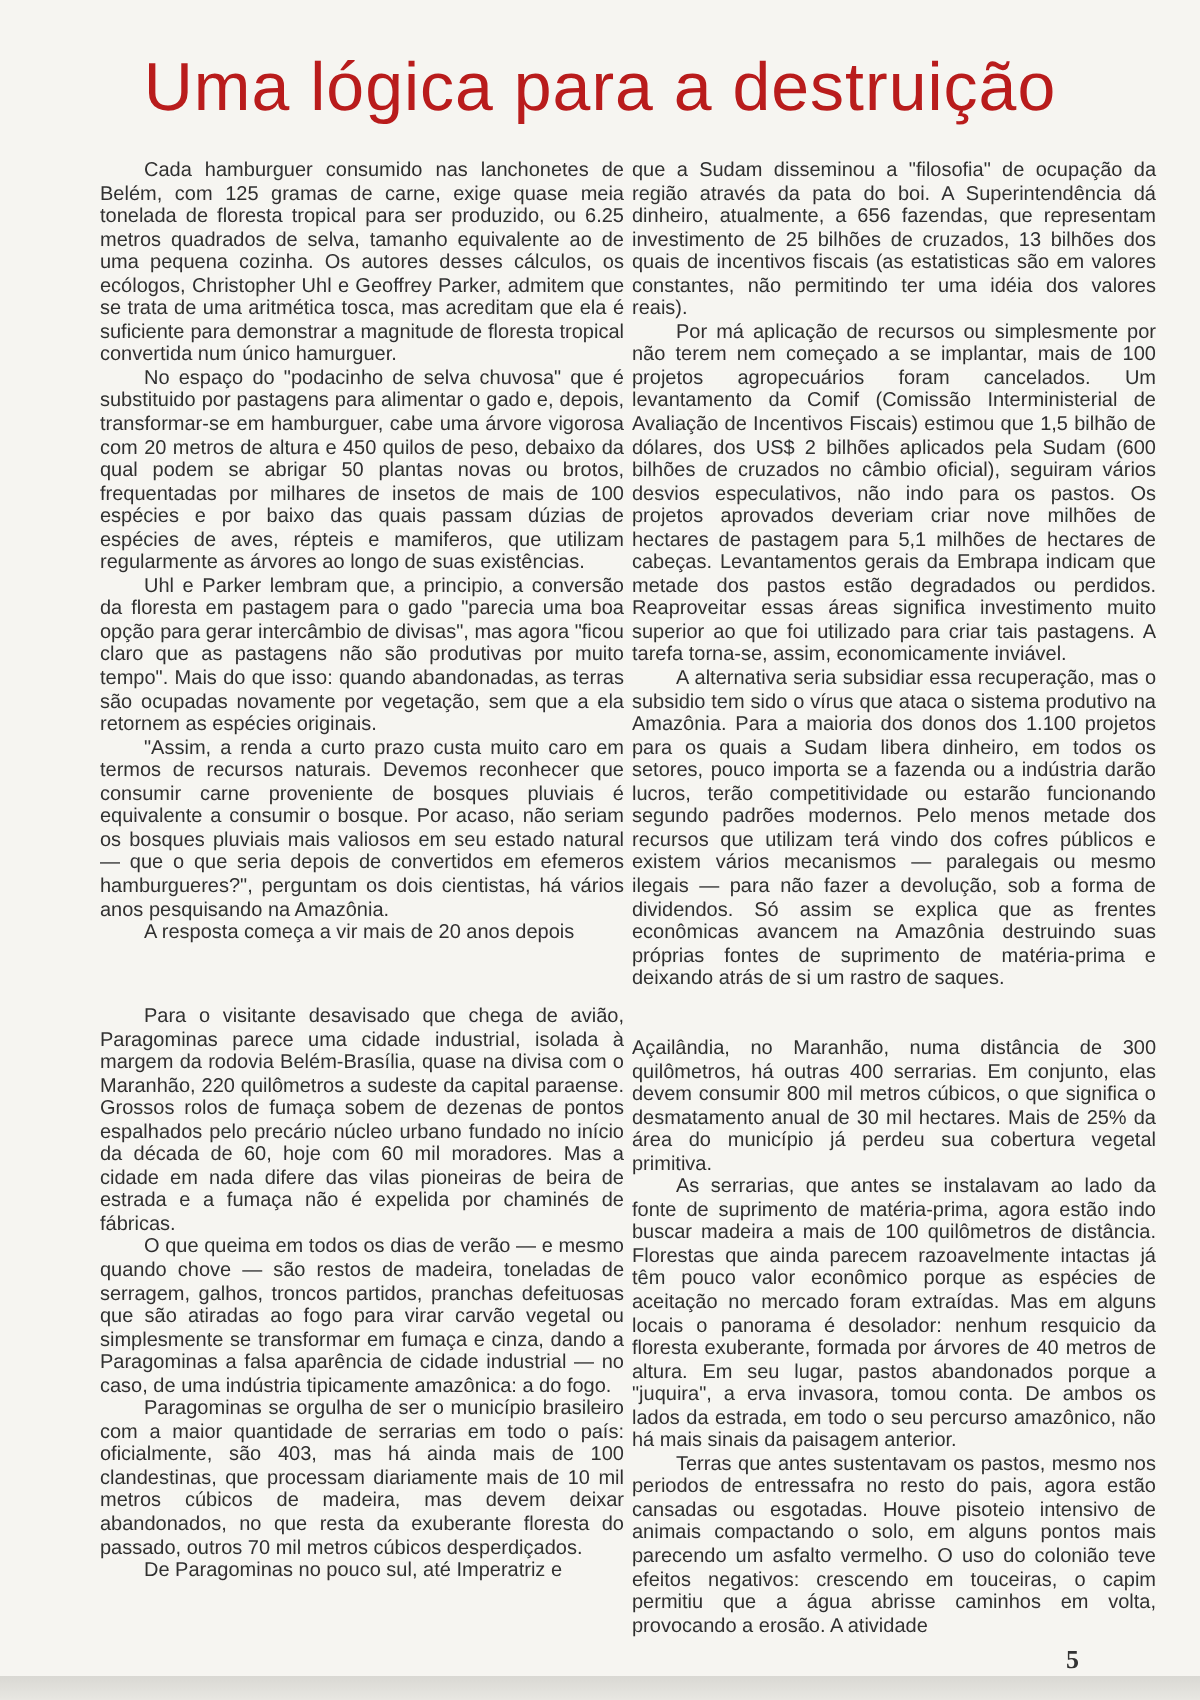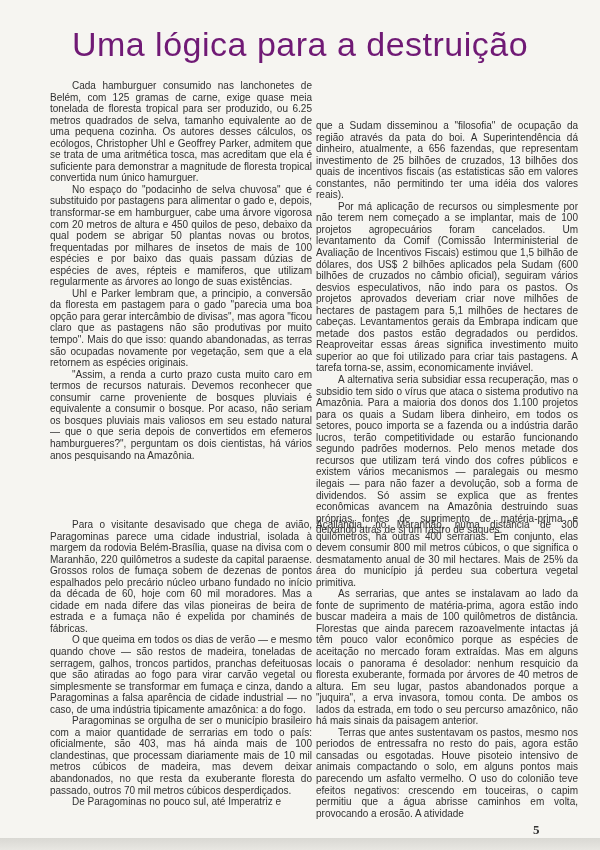--- a/index.html
+++ b/index.html
@@ -11,39 +11,39 @@
       position: relative;
     }
     .page {
       position: absolute; left: 0; top: 0; width: 600px; height: 850px;
       background: #f6f5f1;
     }
     .headline {
       position: absolute; left: 0; width: 600px;
       text-align: center;
       font-family: "Liberation Sans", sans-serif;
-      color: #701a75;
+      color: #b91c1c;
       margin: 0;
       font-weight: normal;
       letter-spacing: 0.5px;
     }
     .h1 { top: 25px; font-size: 34px; }
     .h2 { top: 478px; font-size: 36px; }
     .col {
       position: absolute; width: 262px;
       font-family: "Liberation Sans", sans-serif;
       font-size: 10px; line-height: 11.55px;
       text-align: justify;
       color: #303030;
     }
     .col p { margin: 0; text-indent: 22px; }
     .col p.cont { text-indent: 0; }
     .c1 { left: 50px; top: 80px; }
-    .c2 { left: 316px; top: 80px; margin-top: 40px; }
-    .c3 { left: 50px; top: 519px; }
+    .c2 { left: 316px; top: 80px; }
+    .c3 { left: 50px; top: 503px; }
     .c4 { left: 316px; top: 519px; }
     .pgnum {
       position: absolute; left: 533px; top: 822px;
       font-family: "Liberation Serif", serif; font-weight: bold;
       font-size: 13px; color: #333;
     }
     .bottom-strip {
       position: absolute; left: 0; top: 838px; width: 600px; height: 12px;
       background: linear-gradient(#d9d8d3, #e8e7e2);
     }
@@ -52,20 +52,21 @@
 <body>
 
 <div class="page">
   <h1 class="headline h1">Uma lógica para a destruição</h1>
 
   <div class="col c1">
     <p>Cada hamburguer consumido nas lanchonetes de Belém, com 125 gramas de carne, exige quase meia tonelada de floresta tropical para ser produzido, ou 6.25 metros quadrados de selva, tamanho equivalente ao de uma pequena cozinha. Os autores desses cálculos, os ecólogos, Christopher Uhl e Geoffrey Parker, admitem que se trata de uma aritmética tosca, mas acreditam que ela é suficiente para demonstrar a magnitude de floresta tropical convertida num único hamurguer.</p>
     <p>No espaço do "podacinho de selva chuvosa" que é substituido por pastagens para alimentar o gado e, depois, transformar-se em hamburguer, cabe uma árvore vigorosa com 20 metros de altura e 450 quilos de peso, debaixo da qual podem se abrigar 50 plantas novas ou brotos, frequentadas por milhares de insetos de mais de 100 espécies e por baixo das quais passam dúzias de espécies de aves, répteis e mamiferos, que utilizam regularmente as árvores ao longo de suas existências.</p>
     <p>Uhl e Parker lembram que, a principio, a conversão da floresta em pastagem para o gado "parecia uma boa opção para gerar intercâmbio de divisas", mas agora "ficou claro que as pastagens não são produtivas por muito tempo". Mais do que isso: quando abandonadas, as terras são ocupadas novamente por vegetação, sem que a ela retornem as espécies originais.</p>
     <p>"Assim, a renda a curto prazo custa muito caro em termos de recursos naturais. Devemos reconhecer que consumir carne proveniente de bosques pluviais é equivalente a consumir o bosque. Por acaso, não seriam os bosques pluviais mais valiosos em seu estado natural — que o que seria depois de convertidos em efemeros hamburgueres?", perguntam os dois cientistas, há vários anos pesquisando na Amazônia.</p>
+    <p>A resposta começa a vir mais de 20 anos depois</p>
   </div>
 
   <div class="col c2">
     <p class="cont">que a Sudam disseminou a "filosofia" de ocupação da região através da pata do boi. A Superintendência dá dinheiro, atualmente, a 656 fazendas, que representam investimento de 25 bilhões de cruzados, 13 bilhões dos quais de incentivos fiscais (as estatisticas são em valores constantes, não permitindo ter uma idéia dos valores reais).</p>
     <p>Por má aplicação de recursos ou simplesmente por não terem nem começado a se implantar, mais de 100 projetos agropecuários foram cancelados. Um levantamento da Comif (Comissão Interministerial de Avaliação de Incentivos Fiscais) estimou que 1,5 bilhão de dólares, dos US$ 2 bilhões aplicados pela Sudam (600 bilhões de cruzados no câmbio oficial), seguiram vários desvios especulativos, não indo para os pastos. Os projetos aprovados deveriam criar nove milhões de hectares de pastagem para 5,1 milhões de hectares de cabeças. Levantamentos gerais da Embrapa indicam que metade dos pastos estão degradados ou perdidos. Reaproveitar essas áreas significa investimento muito superior ao que foi utilizado para criar tais pastagens. A tarefa torna-se, assim, economicamente inviável.</p>
     <p>A alternativa seria subsidiar essa recuperação, mas o subsidio tem sido o vírus que ataca o sistema produtivo na Amazônia. Para a maioria dos donos dos 1.100 projetos para os quais a Sudam libera dinheiro, em todos os setores, pouco importa se a fazenda ou a indústria darão lucros, terão competitividade ou estarão funcionando segundo padrões modernos. Pelo menos metade dos recursos que utilizam terá vindo dos cofres públicos e existem vários mecanismos — paralegais ou mesmo ilegais — para não fazer a devolução, sob a forma de dividendos. Só assim se explica que as frentes econômicas avancem na Amazônia destruindo suas próprias fontes de suprimento de matéria-prima e deixando atrás de si um rastro de saques.</p>
   </div>
 
 
   <div class="col c3">

